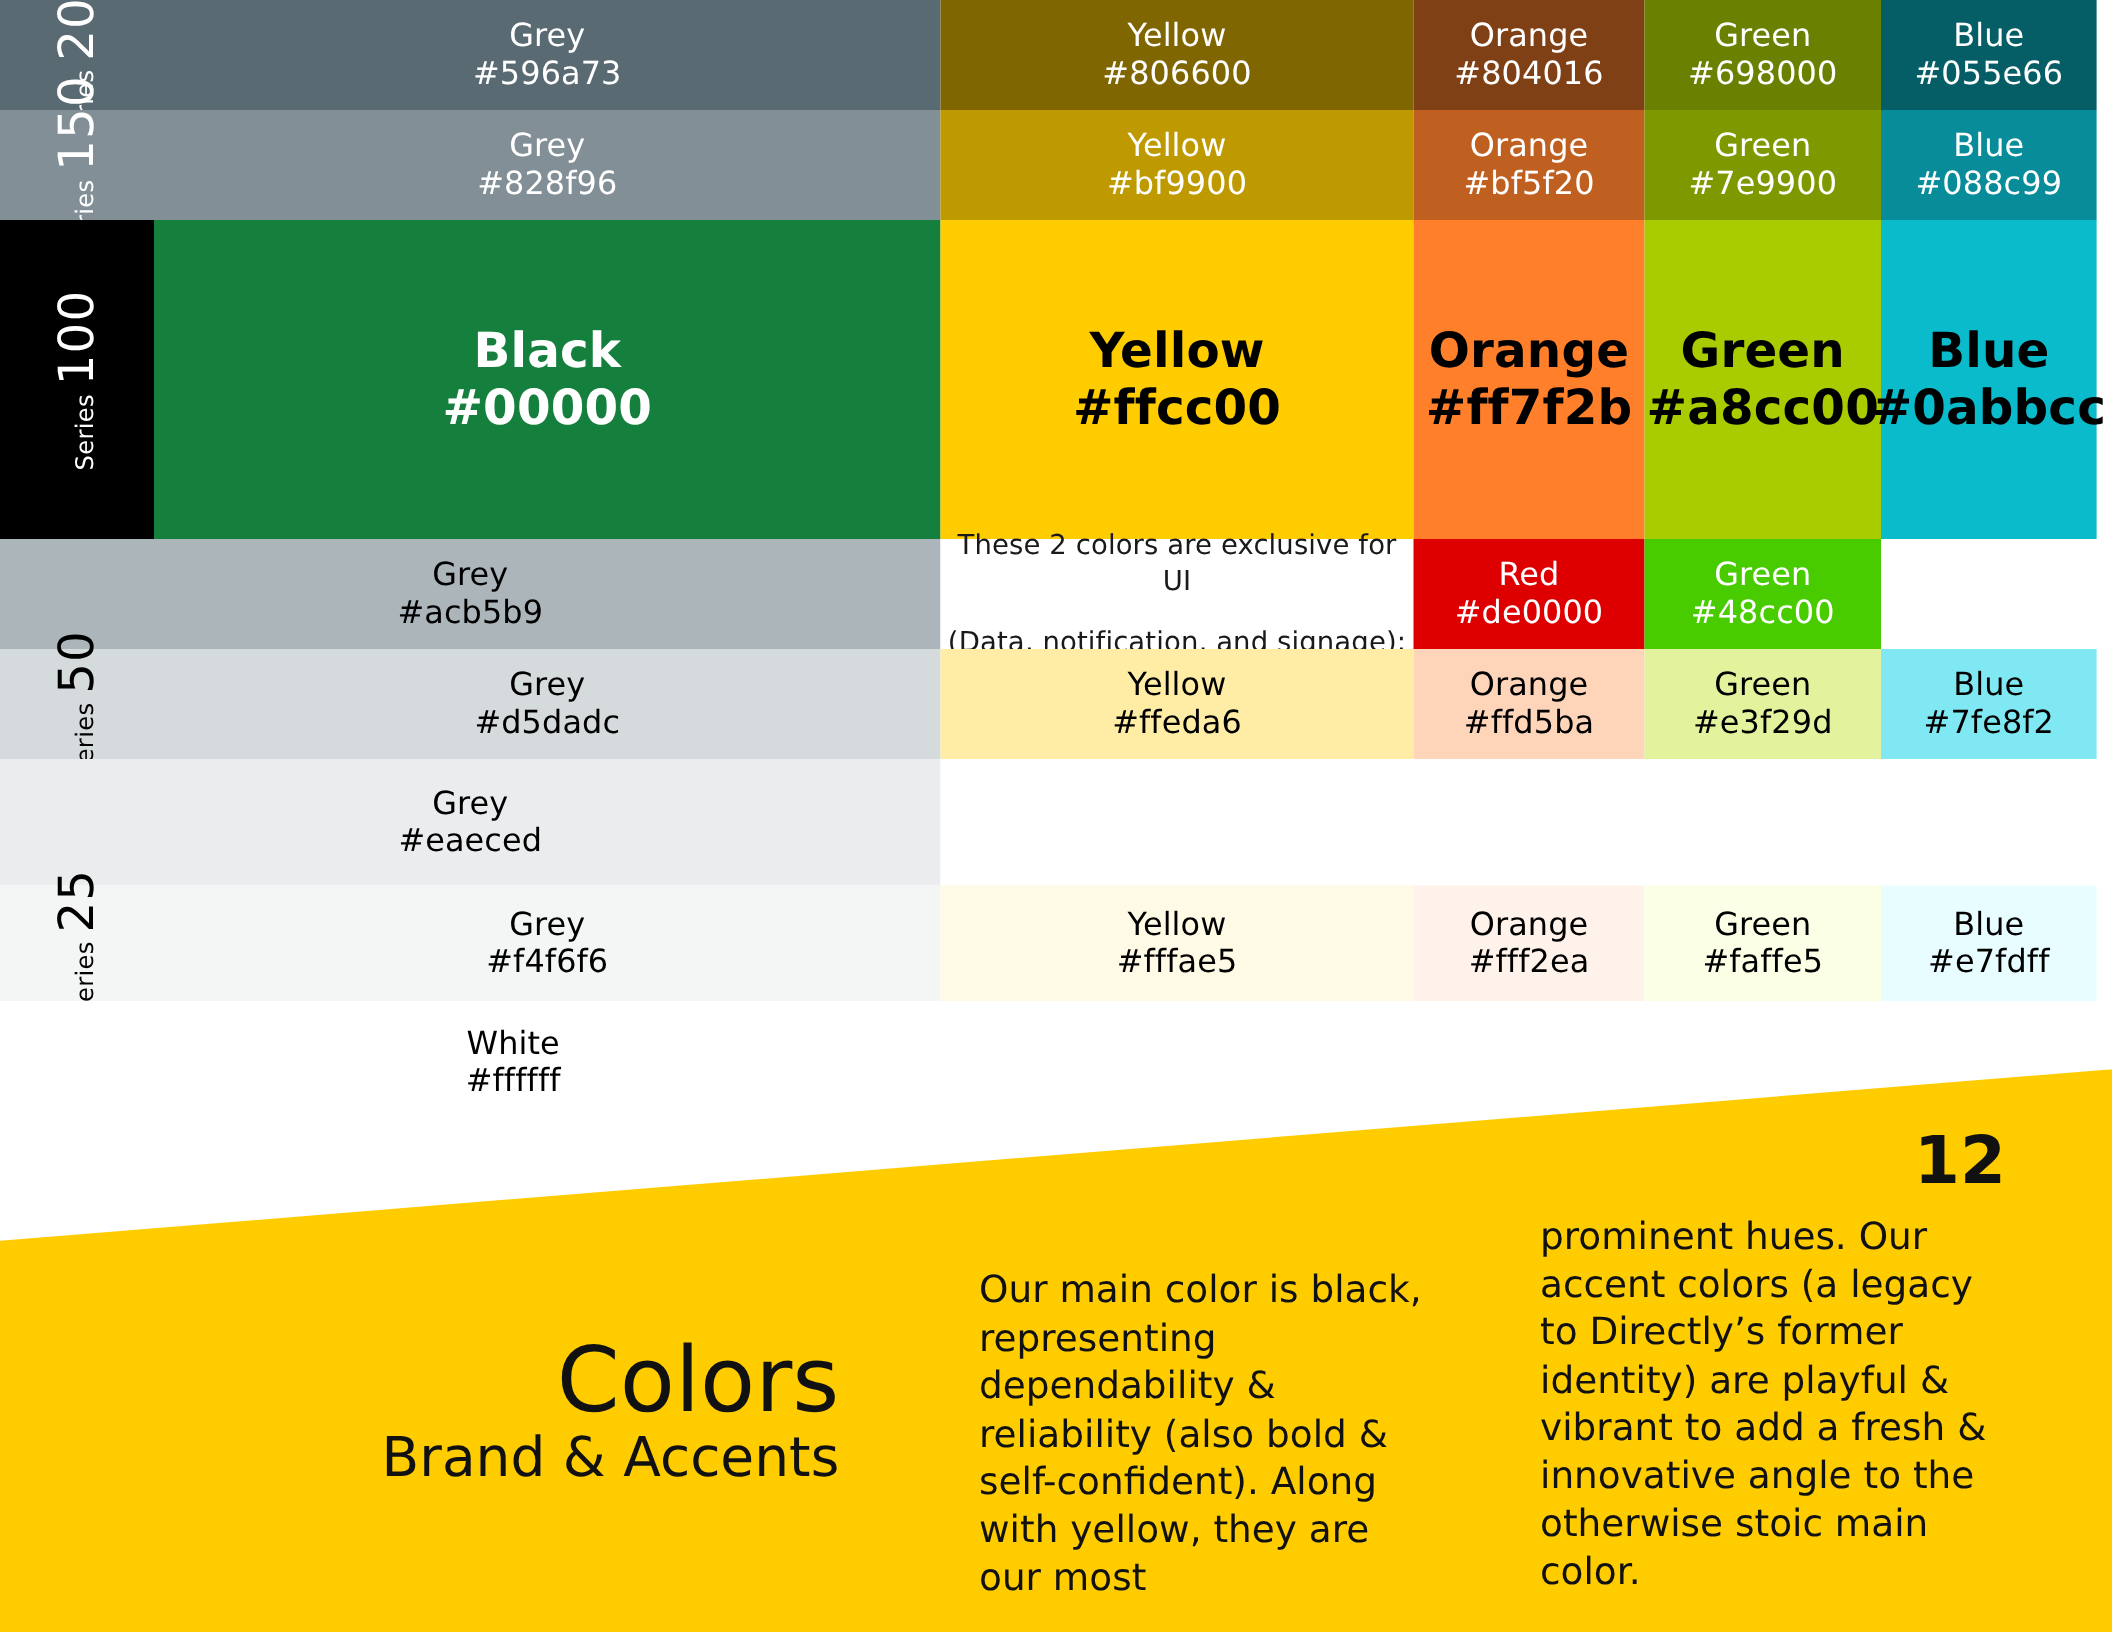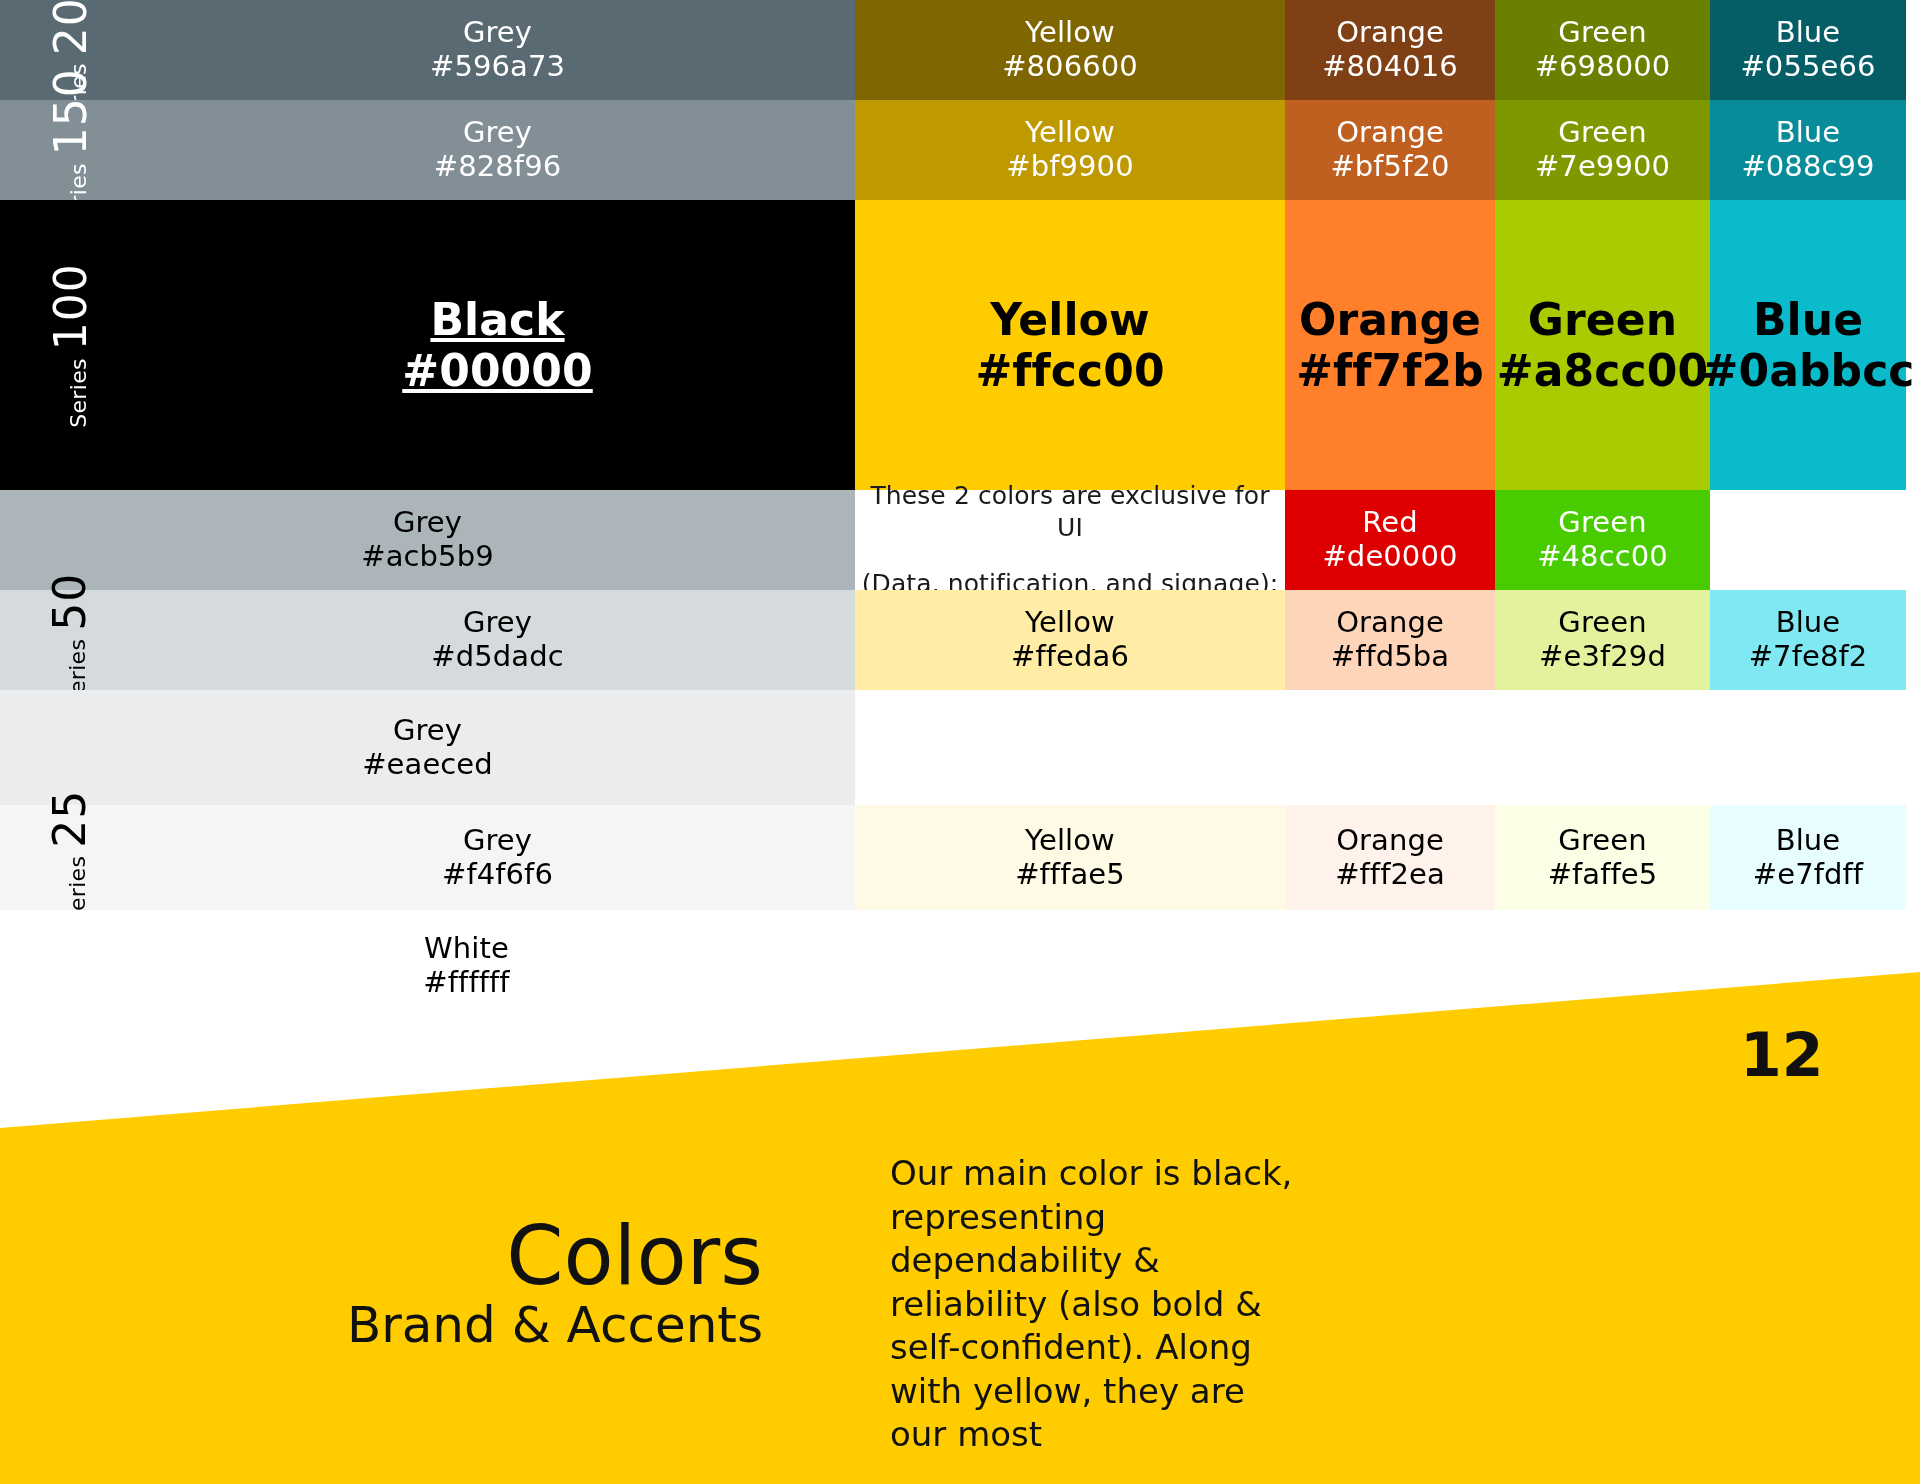--- a/index.html
+++ b/index.html
@@ -155,21 +155,21 @@
       </div>
     </div>
 
     <div class="row" style="top:200px;height:290px;">
       <div class="seriestag" style="background:#000000;">
         <span class="rot">
           <span class="s-word light">Series</span>
           <span class="s-num light">100</span>
         </span>
       </div>
-      <div class="cell c-grey light big" style="background:#000000;text-decoration:underline;">
+      <div class="cell c-grey light big" style="background:#15803d;">
         <span class="nm">Black</span>
         <span class="hx">#00000</span>
       </div>
       <div class="cell c-yel dark big" style="background:#ffcc00;">
         <span class="nm">Yellow</span>
         <span class="hx">#ffcc00</span>
       </div>
       <div class="cell c-org dark big" style="background:#ff7f2b;">
         <span class="nm">Orange</span>
         <span class="hx">#ff7f2b</span>
@@ -287,14 +287,15 @@
   <div class="footer-bottom-strip"></div>
 
   <div class="pagenum">12</div>
 
   <div class="brandtitle">
     <span class="t1">Colors</span>
     <span class="t2">Brand &amp; Accents</span>
   </div>
 
   <div class="colA">Our main color is black, representing dependability &amp; reliability (also bold &amp; self-confident). Along with yellow, they are our most</div>
+  <div class="colB">prominent hues. Our accent colors (a legacy to Directly’s former identity) are playful &amp; vibrant to add a fresh &amp; innovative angle to the otherwise stoic main color.</div>
 
 </div>
 
 </body></html>

